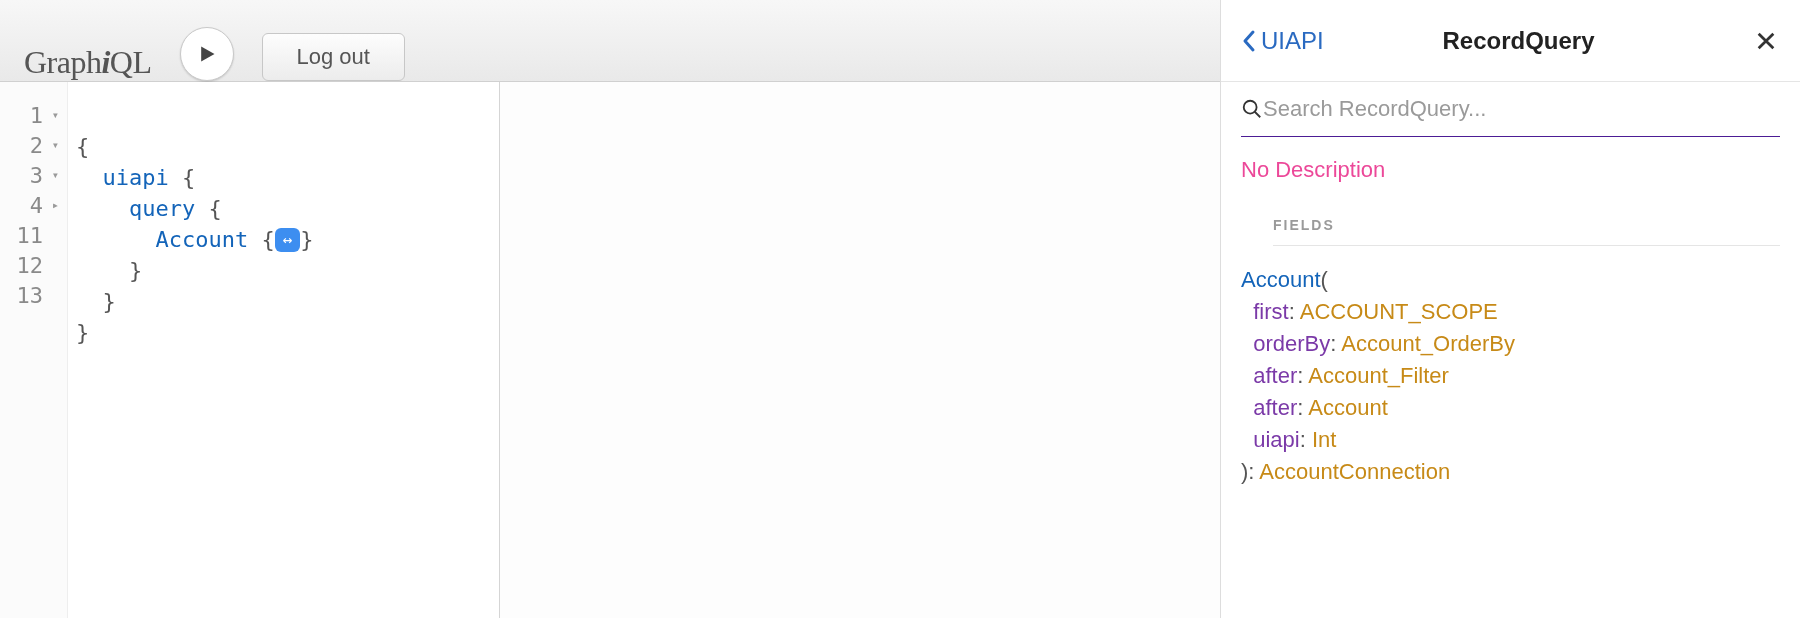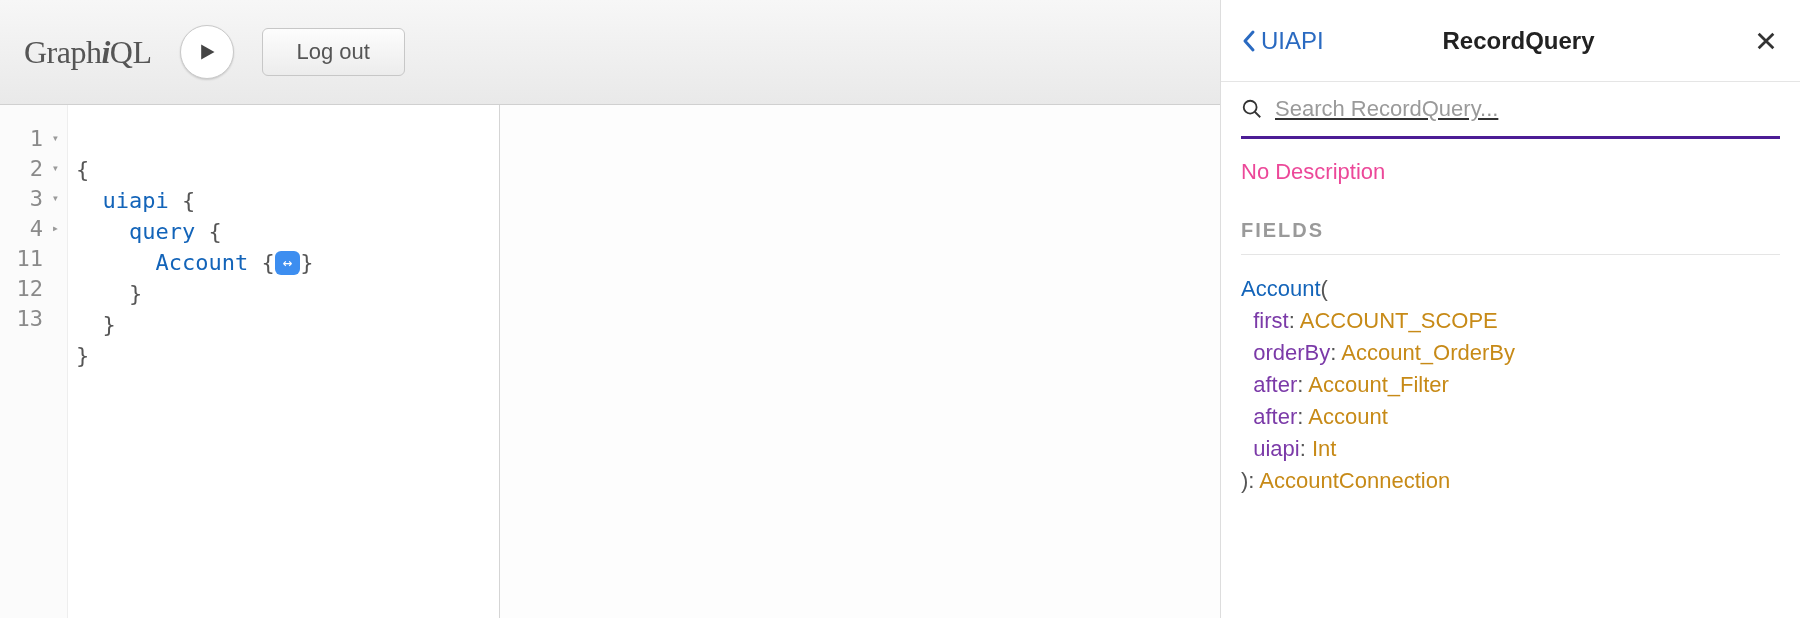--- a/index.html
+++ b/index.html
@@ -6,25 +6,25 @@
   html, body { height: 100%; }
   body {
     font-family: -apple-system, BlinkMacSystemFont, "Segoe UI", Helvetica, Arial, sans-serif;
     background: #f5f5f5;
     color: #333;
     overflow: hidden;
   }
 
   
   .topbar {
-    height: 105px;
+    height: 82px;
     background: linear-gradient(#f7f7f7, #e9e9e9);
     border-bottom: 1px solid #d0d0d0;
     display: flex;
-    align-items: center;
+    align-items: flex-end;
     padding: 0 24px;
     gap: 28px;
   }
   .logo {
     font-size: 32px;
     font-weight: 400;
     letter-spacing: -0.5px;
     color: #555;
     font-family: Georgia, "Times New Roman", serif;
   }
@@ -131,39 +131,39 @@
     pointer-events:none;
   }
   .close {
     margin-left:auto; cursor:pointer;
     width:28px; height:28px; display:flex; align-items:center; justify-content:center;
   }
   .close svg{ width:22px; height:22px; stroke:#333; stroke-width:3;}
 
   .docs-body{ padding: 0 20px; overflow:auto; flex:1;}
   .search-row{
-    display:flex; align-items:center; gap:12px;
-    border-bottom:3px solid #4c1d95;
+    display:flex; align-items:center; 
+    border-bottom:1px solid #4c1d95;
     padding:14px 0;
-    text-decoration:underline;
   }
   .search-row svg{ width:22px; height:22px; stroke:#333; stroke-width:2; fill:none;}
   .search-row input{
     border:none; outline:none; font-size:22px; flex:1; color:#333;
     background:transparent;
   }
   .search-row input::placeholder{ color:#9a9a9a;}
   .desc{
     font-size:22px; color:#ec4899; padding:20px 0;
   }
   .section-label{
-    font-size:20px; font-weight:700; letter-spacing:2px;
+    font-size:14px; font-weight:700; letter-spacing:2px;
     color:#9a9a9a; padding:14px 0 12px;
     border-bottom:1px solid #e5e5e5;
     text-transform:uppercase;
+    margin-left:32px;
   }
   .field-block{
     font-family: -apple-system, BlinkMacSystemFont, sans-serif;
     font-size:22px; line-height:32px;
     padding-top:18px;
     white-space: pre;
   }
   .fn  { color:#1364b9; cursor:pointer;}
   .arg { color:#7b3aa8;}
   .typ { color:#c78a17; cursor:pointer;}

